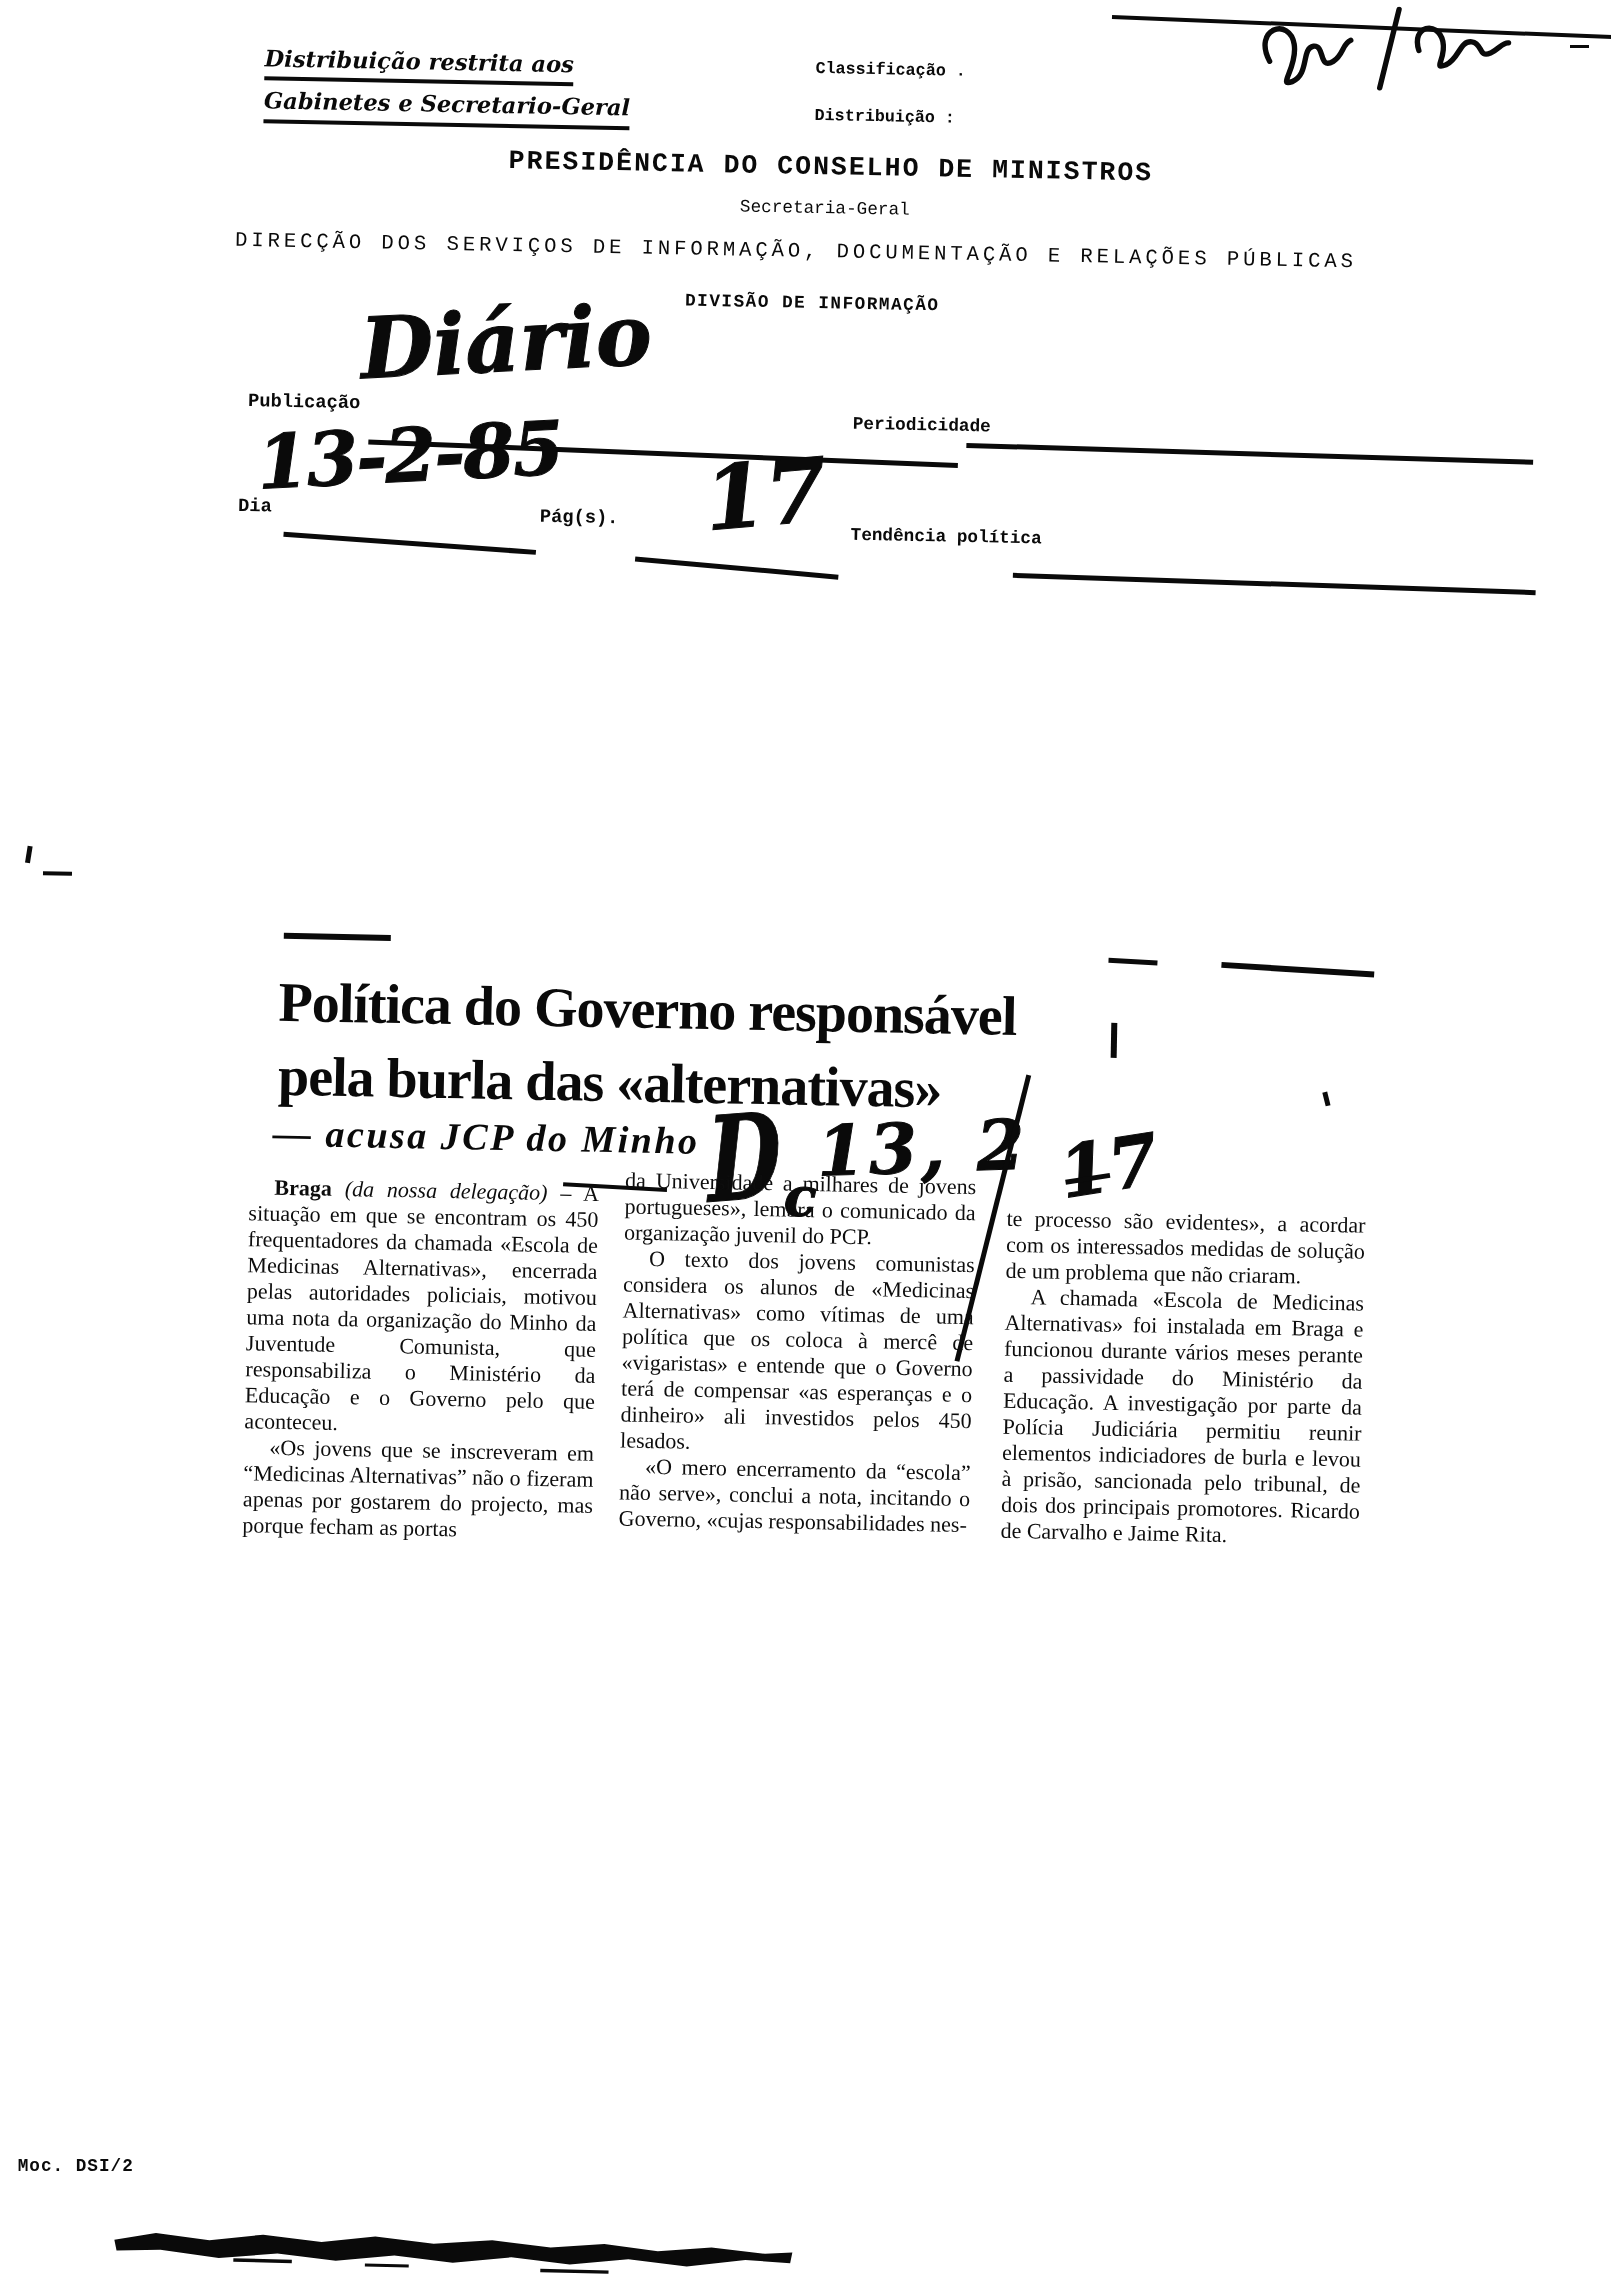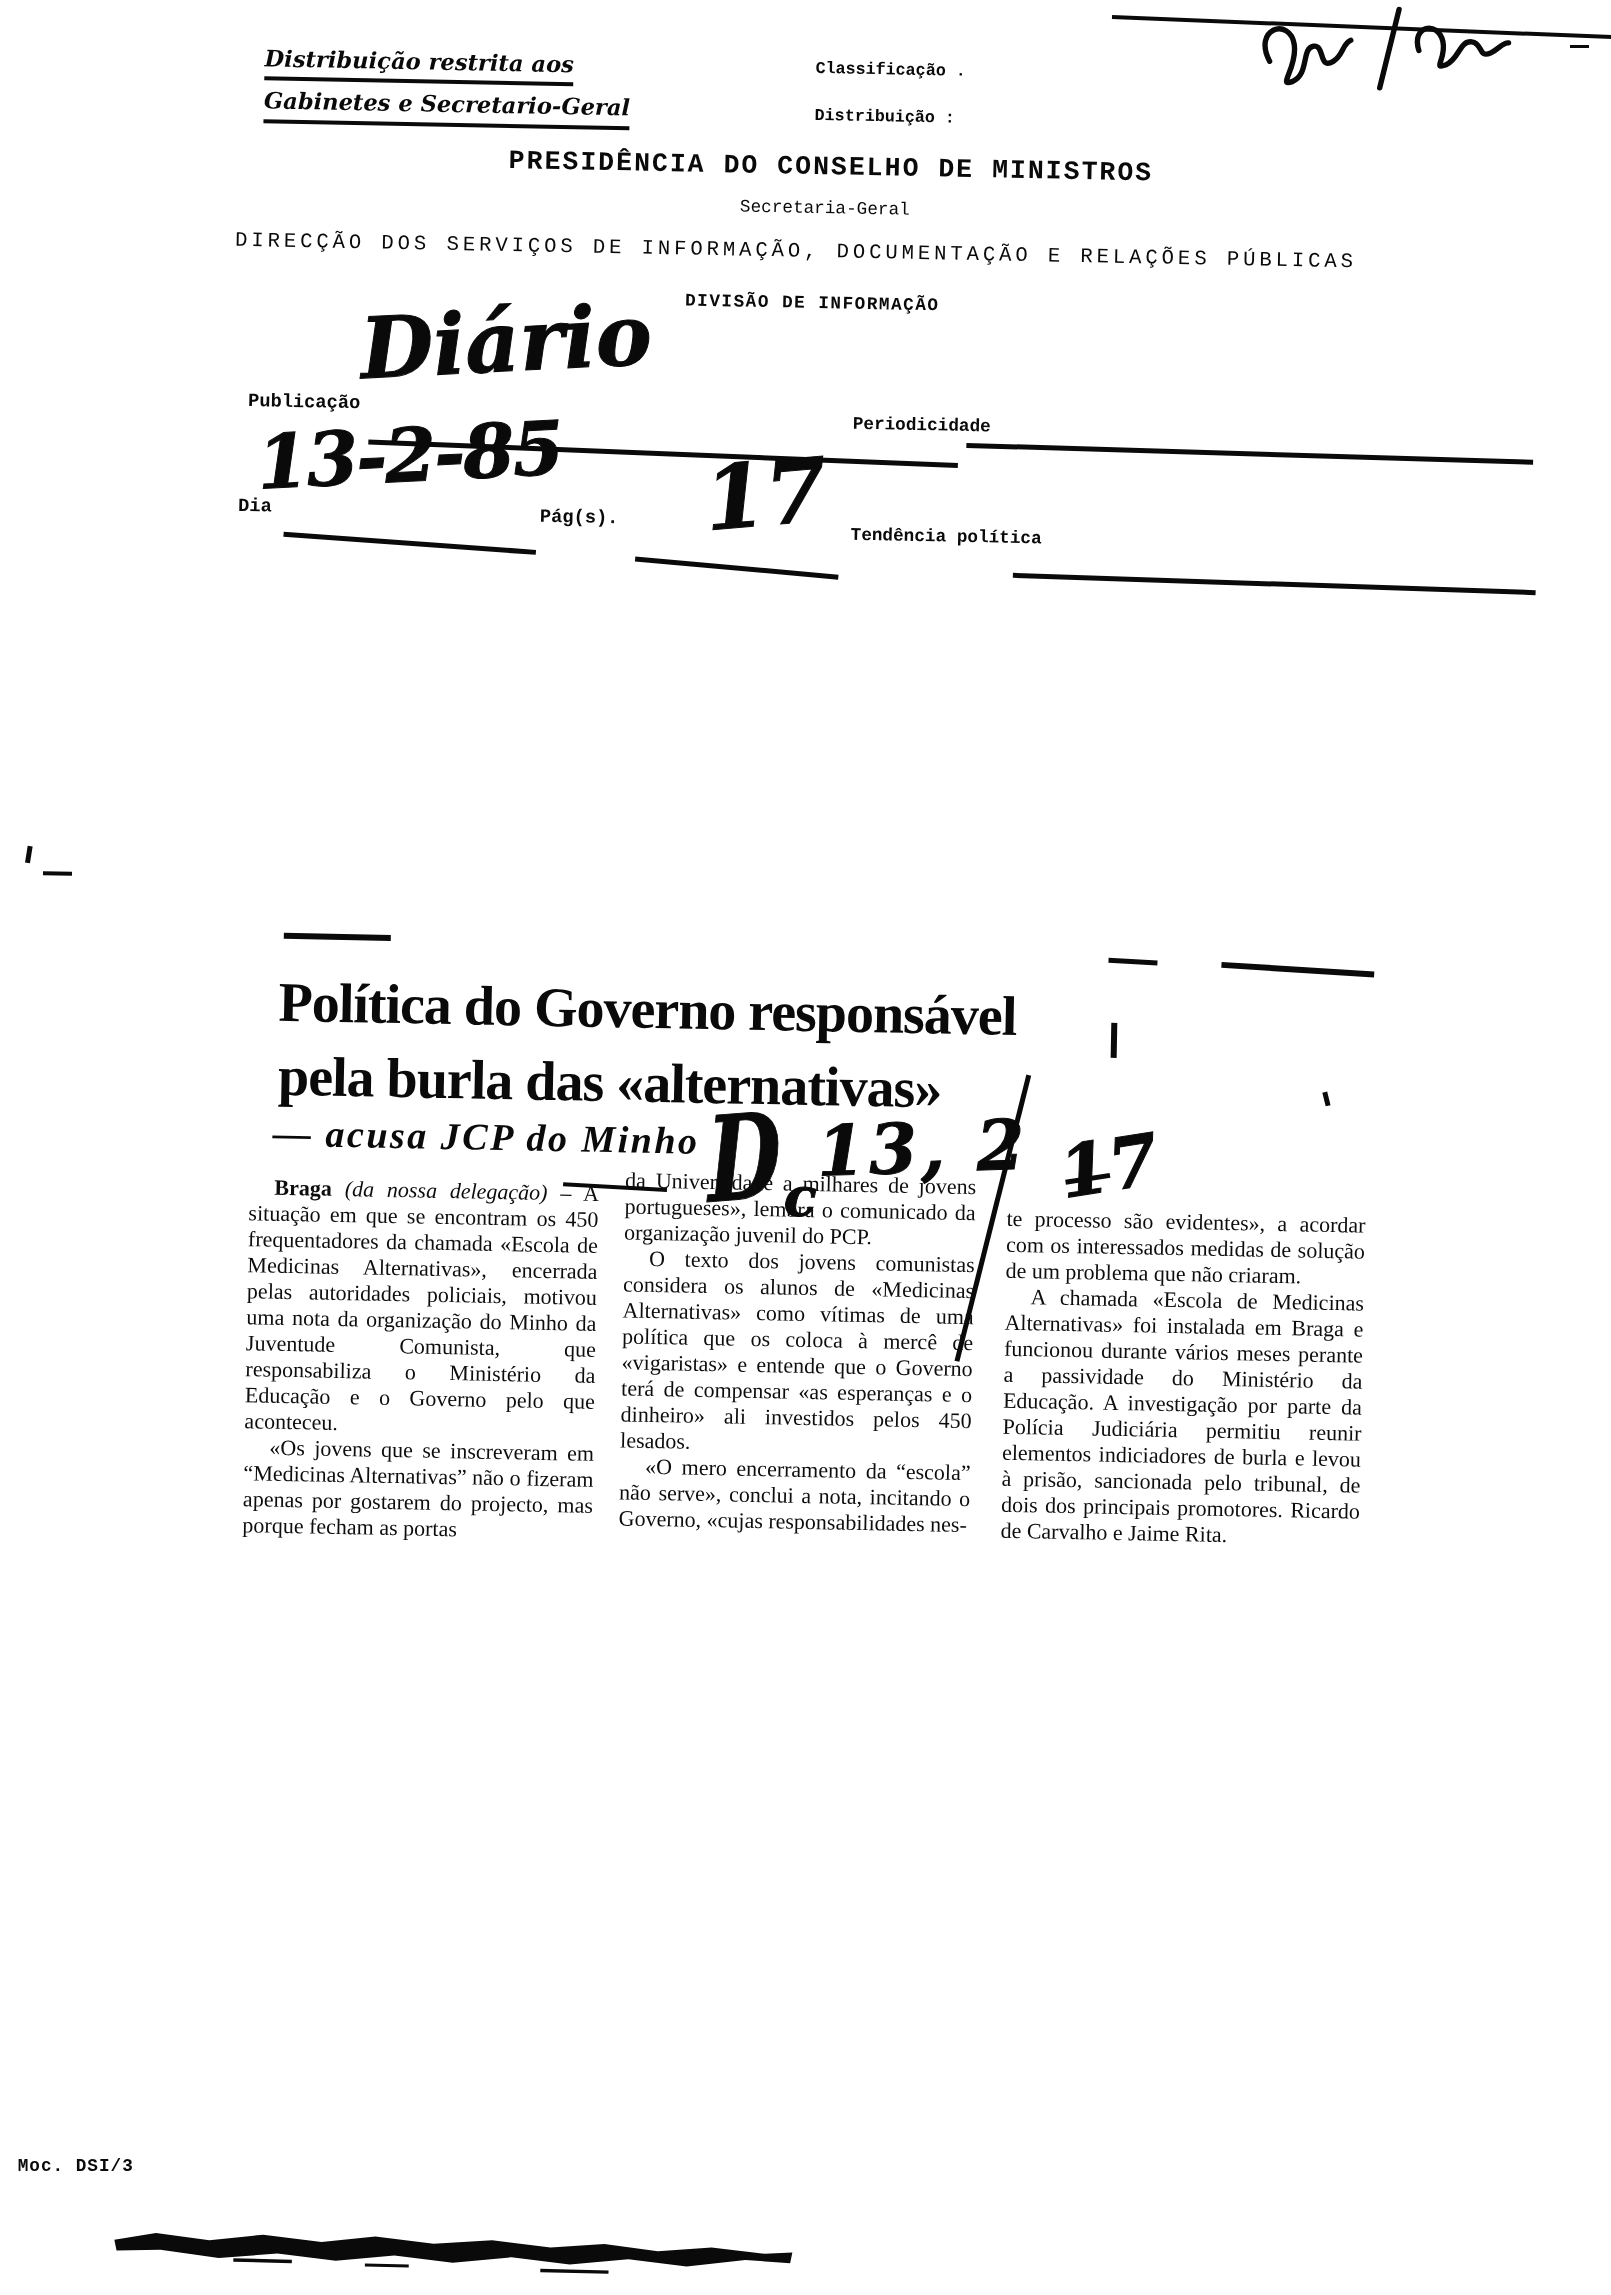--- a/index.html
+++ b/index.html
@@ -122,21 +122,21 @@
       <p>«O mero encerramento da “escola” não serve», conclui a nota, incitando o Governo, «cujas responsabilidades nes-</p>
     </div>
 
     <div class="abs colbody" style="left:1029px;top:1187px;width:359px;">
       <p style="text-indent:0;">te processo são evidentes», a acordar com os interessados medidas de solução de um problema que não criaram.</p>
       <p>A chamada «Escola de Medicinas Alternativas» foi instalada em Braga e funcionou durante vários meses perante a passividade do Ministério da Educação. A investigação por parte da Polícia Judiciária permitiu reunir elementos indiciadores de burla e levou à prisão, sancionada pelo tribunal, de dois dos principais promotores. Ricardo de Carvalho e Jaime Rita.</p>
     </div>
 
   </div>
 
-  <div class="abs mono" style="left:17.7px;top:2156px;font-size:17.7px;font-weight:bold;letter-spacing:1px;">Moc. DSI/3</div>
+  <div class="abs mono" style="left:17.7px;top:2156px;font-size:17.7px;font-weight:bold;letter-spacing:1px;">Moc. DSI/2</div>
 
   <div class="abs" style="left:109px;top:2227px;transform:rotate(1.4deg);transform-origin:left center;">
     <svg width="688" height="39" viewBox="0 0 1400 80">
       <path fill="#0a0a0a" d="M5,26 L90,10 L200,22 L310,8 L430,20 L540,6 L660,18 L780,8 L900,20
         L1010,10 L1120,22 L1230,12 L1340,22 L1396,18 L1392,40 L1300,36 L1180,52 L1060,40
         L940,54 L820,42 L700,56 L580,44 L460,58 L340,46 L220,58 L100,44 L10,48 Z"></path>
       <rect x="250" y="58" width="120" height="7" fill="#0a0a0a"></rect>
       <rect x="520" y="62" width="90" height="6" fill="#0a0a0a"></rect>
       <rect x="880" y="64" width="140" height="7" fill="#0a0a0a"></rect>
     </svg>

